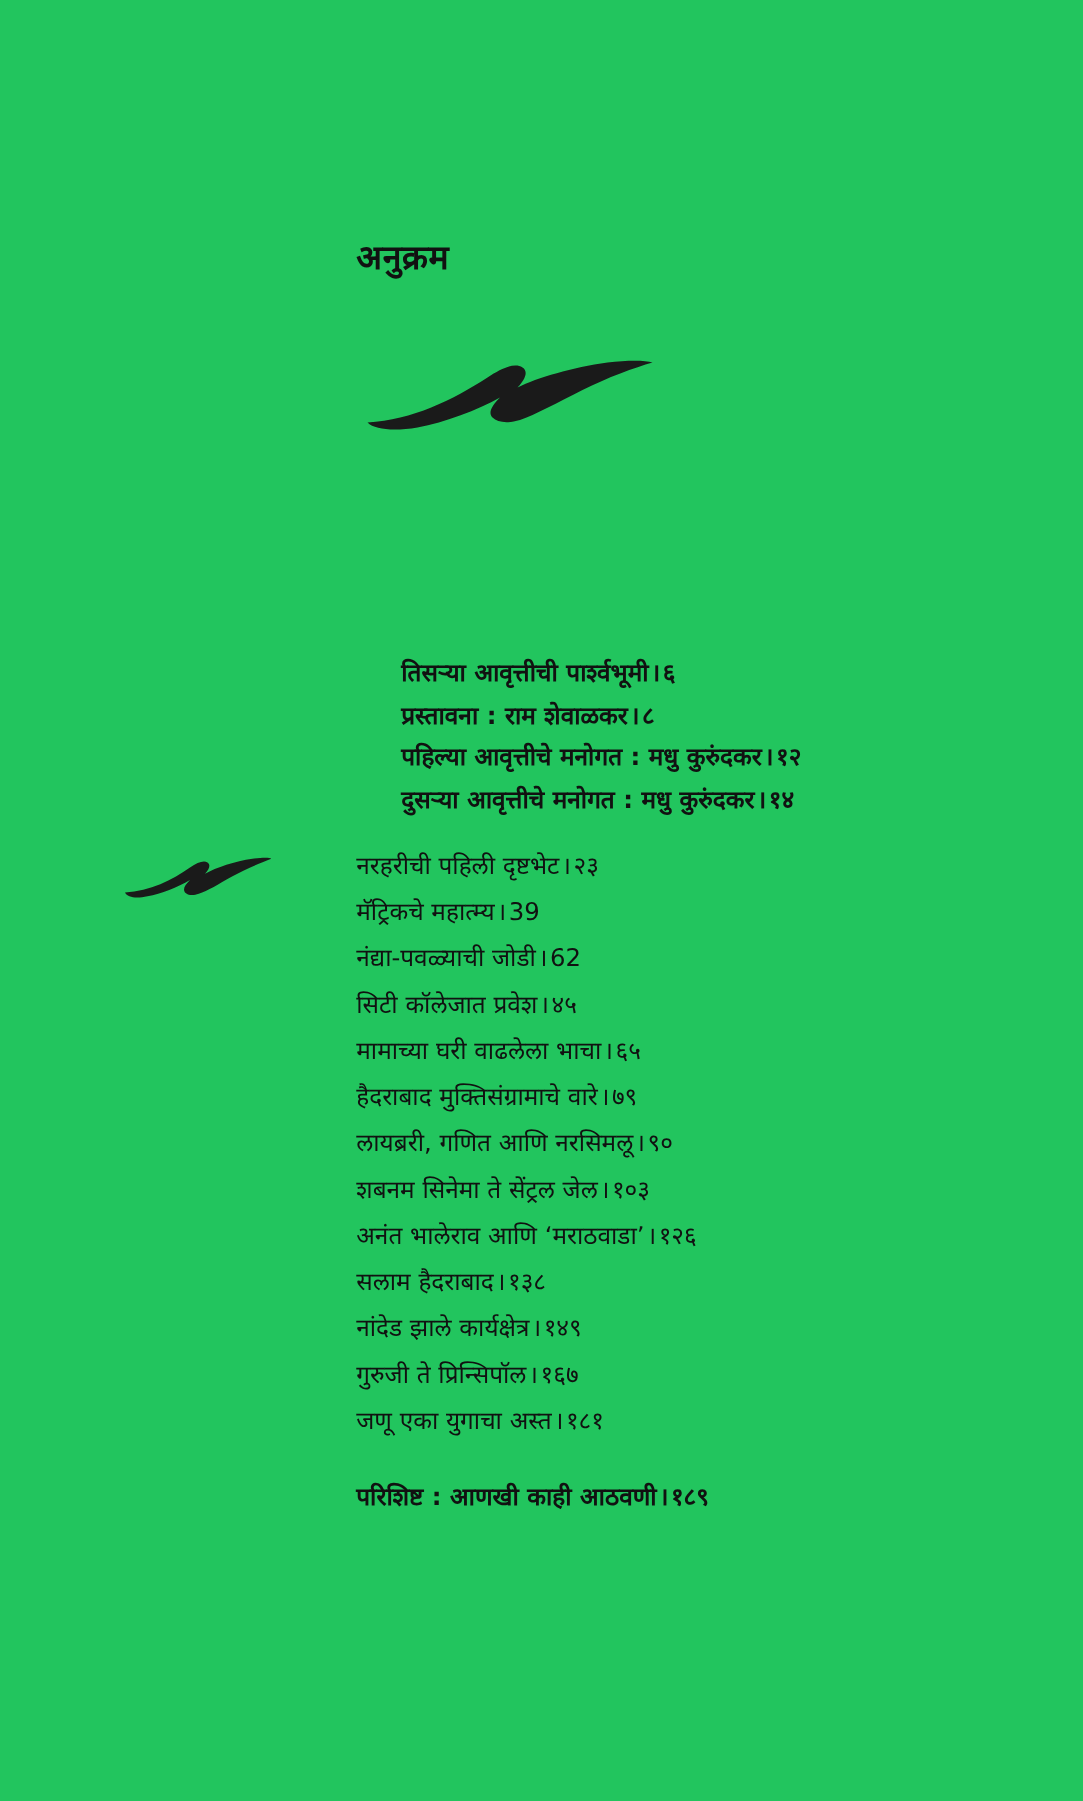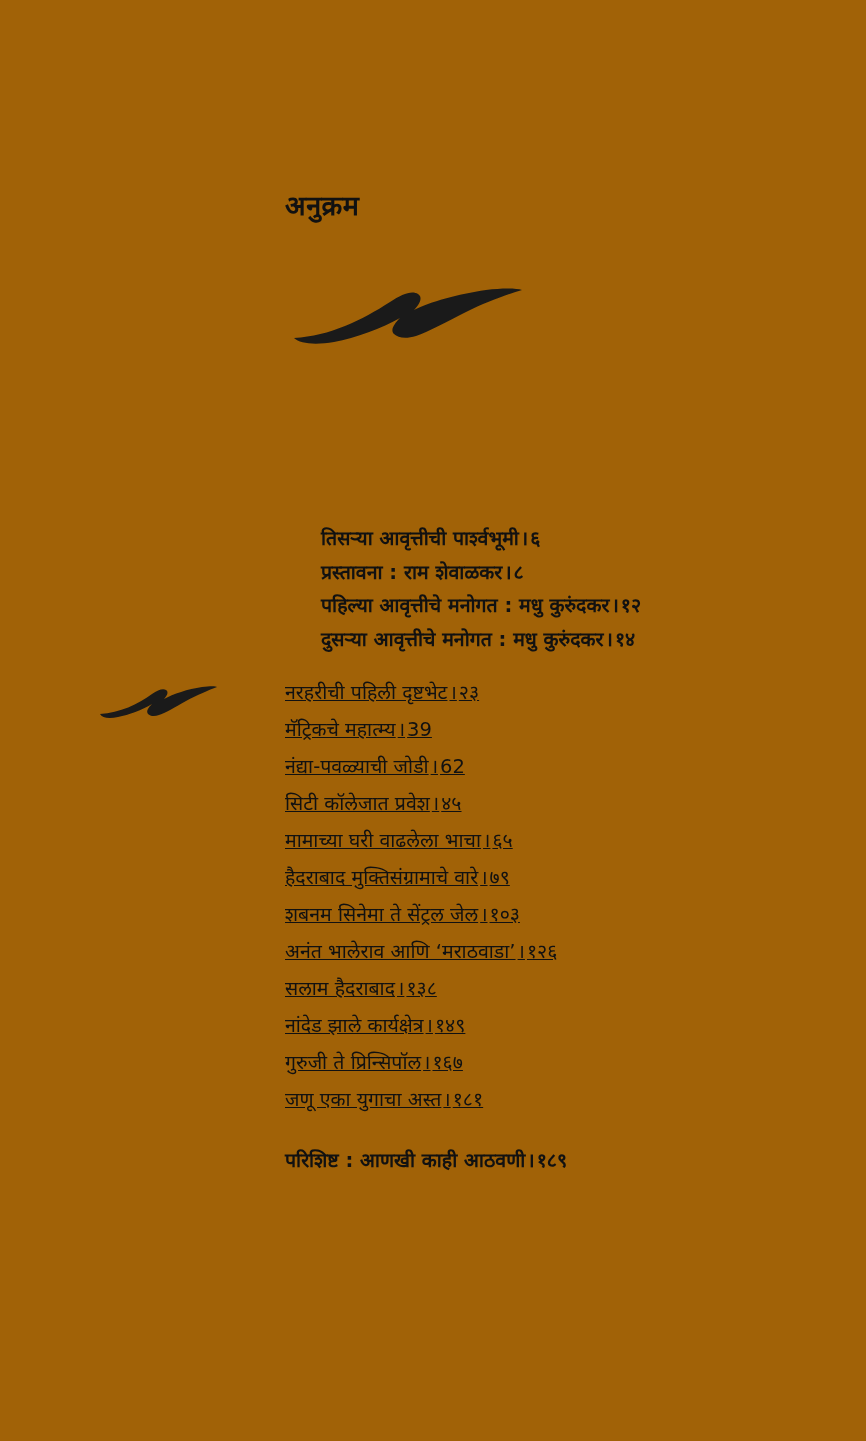--- a/index.html
+++ b/index.html
@@ -11,21 +11,21 @@
     width: 866px;
     height: 1441px;
     position: relative;
     font-family: "DejaVu Sans", "Liberation Sans", sans-serif;
     color: #000000;
     overflow: hidden;
   }
   .page {
     position: absolute;
     inset: 0;
-    background: #a16207;
+    background: #22c55e;
   }
   
   .title {
     position: absolute;
     left: 285px;
     top: 186px;
     font-size: 27px;
     font-weight: bold;
     letter-spacing: 0.5px;
     color: #111;
@@ -60,21 +60,20 @@
   }
   .entry.bold {
     font-weight: bold;
   }
   .group-front {
     margin-bottom: 18px;
     margin-left: 36px;
   }
   .group-main .entry {
     line-height: 37px;
-    text-decoration: underline;
   }
   .group-append {
     margin-top: 26px;
   }
   .sep {
     padding: 0 2px;
   }
 </style>
 </head>
 <body>
@@ -121,20 +120,23 @@
       <div class="entry">
         <span>सिटी कॉलेजात प्रवेश</span><span class="sep">।</span><span>४५</span>
       </div>
       <div class="entry">
         <span>मामाच्या घरी वाढलेला भाचा</span><span class="sep">।</span><span>६५</span>
       </div>
       <div class="entry">
         <span>हैदराबाद मुक्तिसंग्रामाचे वारे</span><span class="sep">।</span><span>७९</span>
       </div>
       <div class="entry">
+        <span>लायब्ररी, गणित आणि नरसिमलू</span><span class="sep">।</span><span>९०</span>
+      </div>
+      <div class="entry">
         <span>शबनम सिनेमा ते सेंट्रल जेल</span><span class="sep">।</span><span>१०३</span>
       </div>
       <div class="entry">
         <span>अनंत भालेराव आणि ‘मराठवाडा’</span><span class="sep">।</span><span>१२६</span>
       </div>
       <div class="entry">
         <span>सलाम हैदराबाद</span><span class="sep">।</span><span>१३८</span>
       </div>
       <div class="entry">
         <span>नांदेड झाले कार्यक्षेत्र</span><span class="sep">।</span><span>१४९</span>

